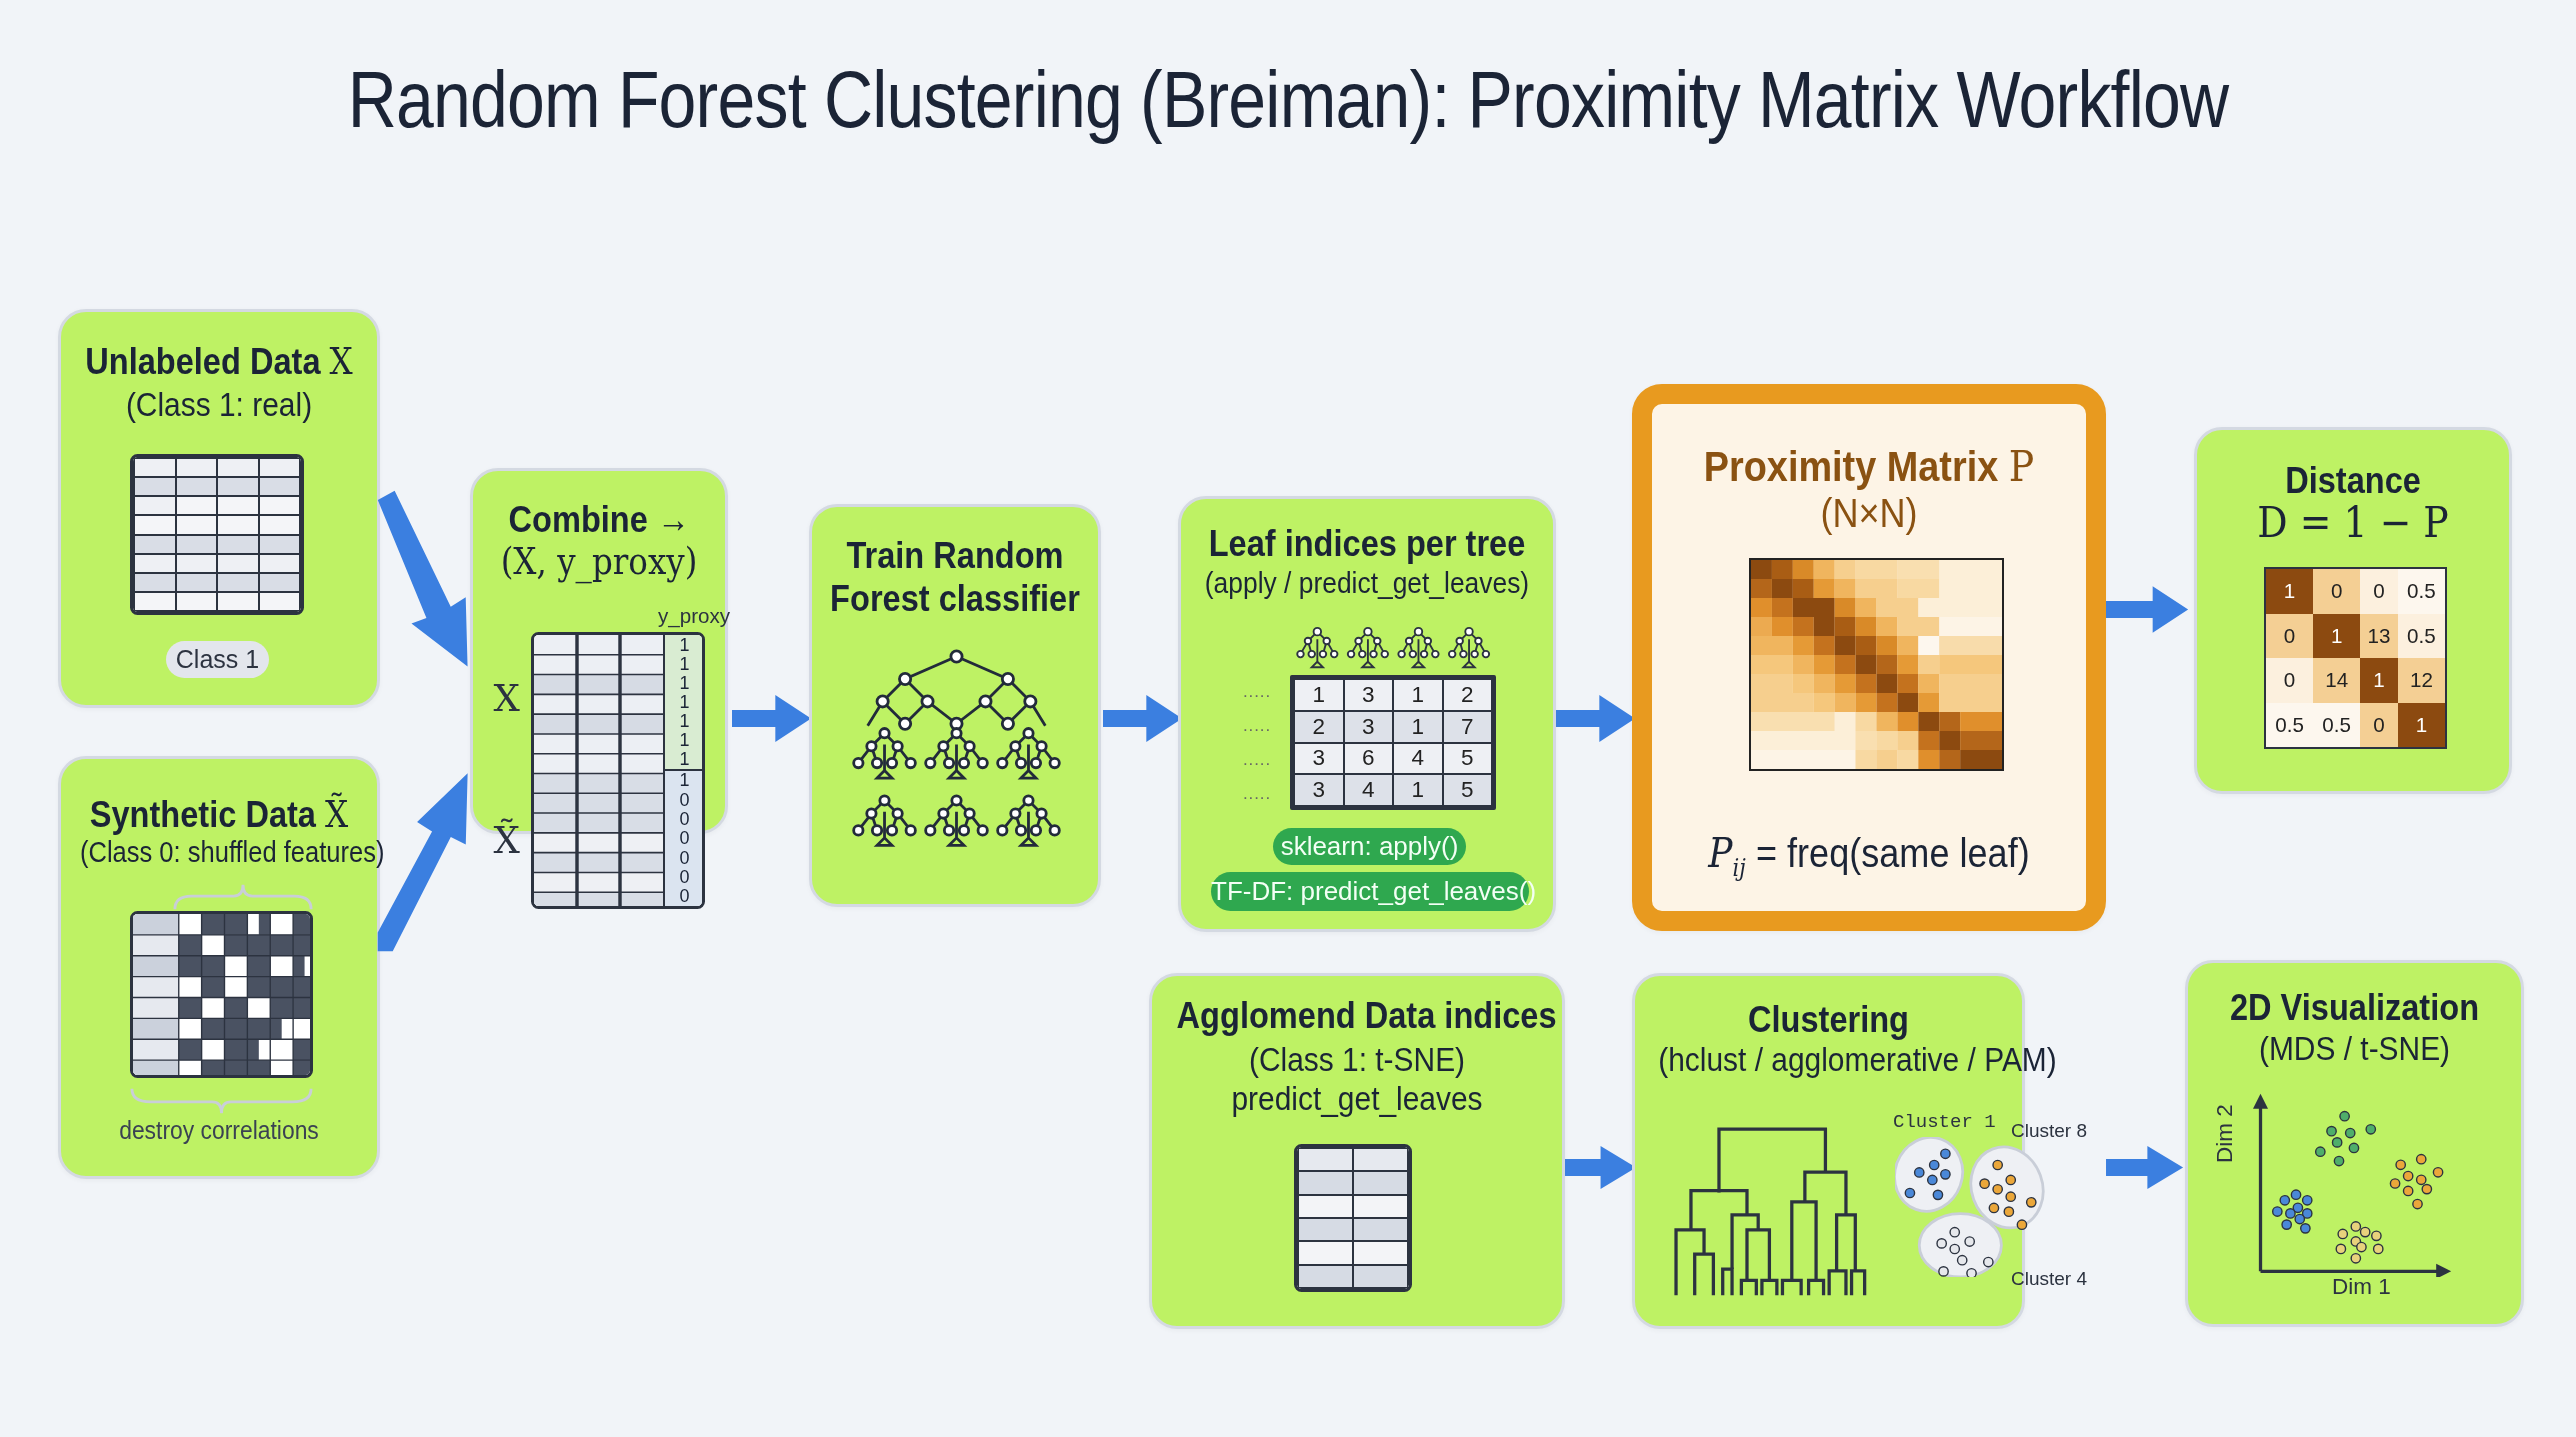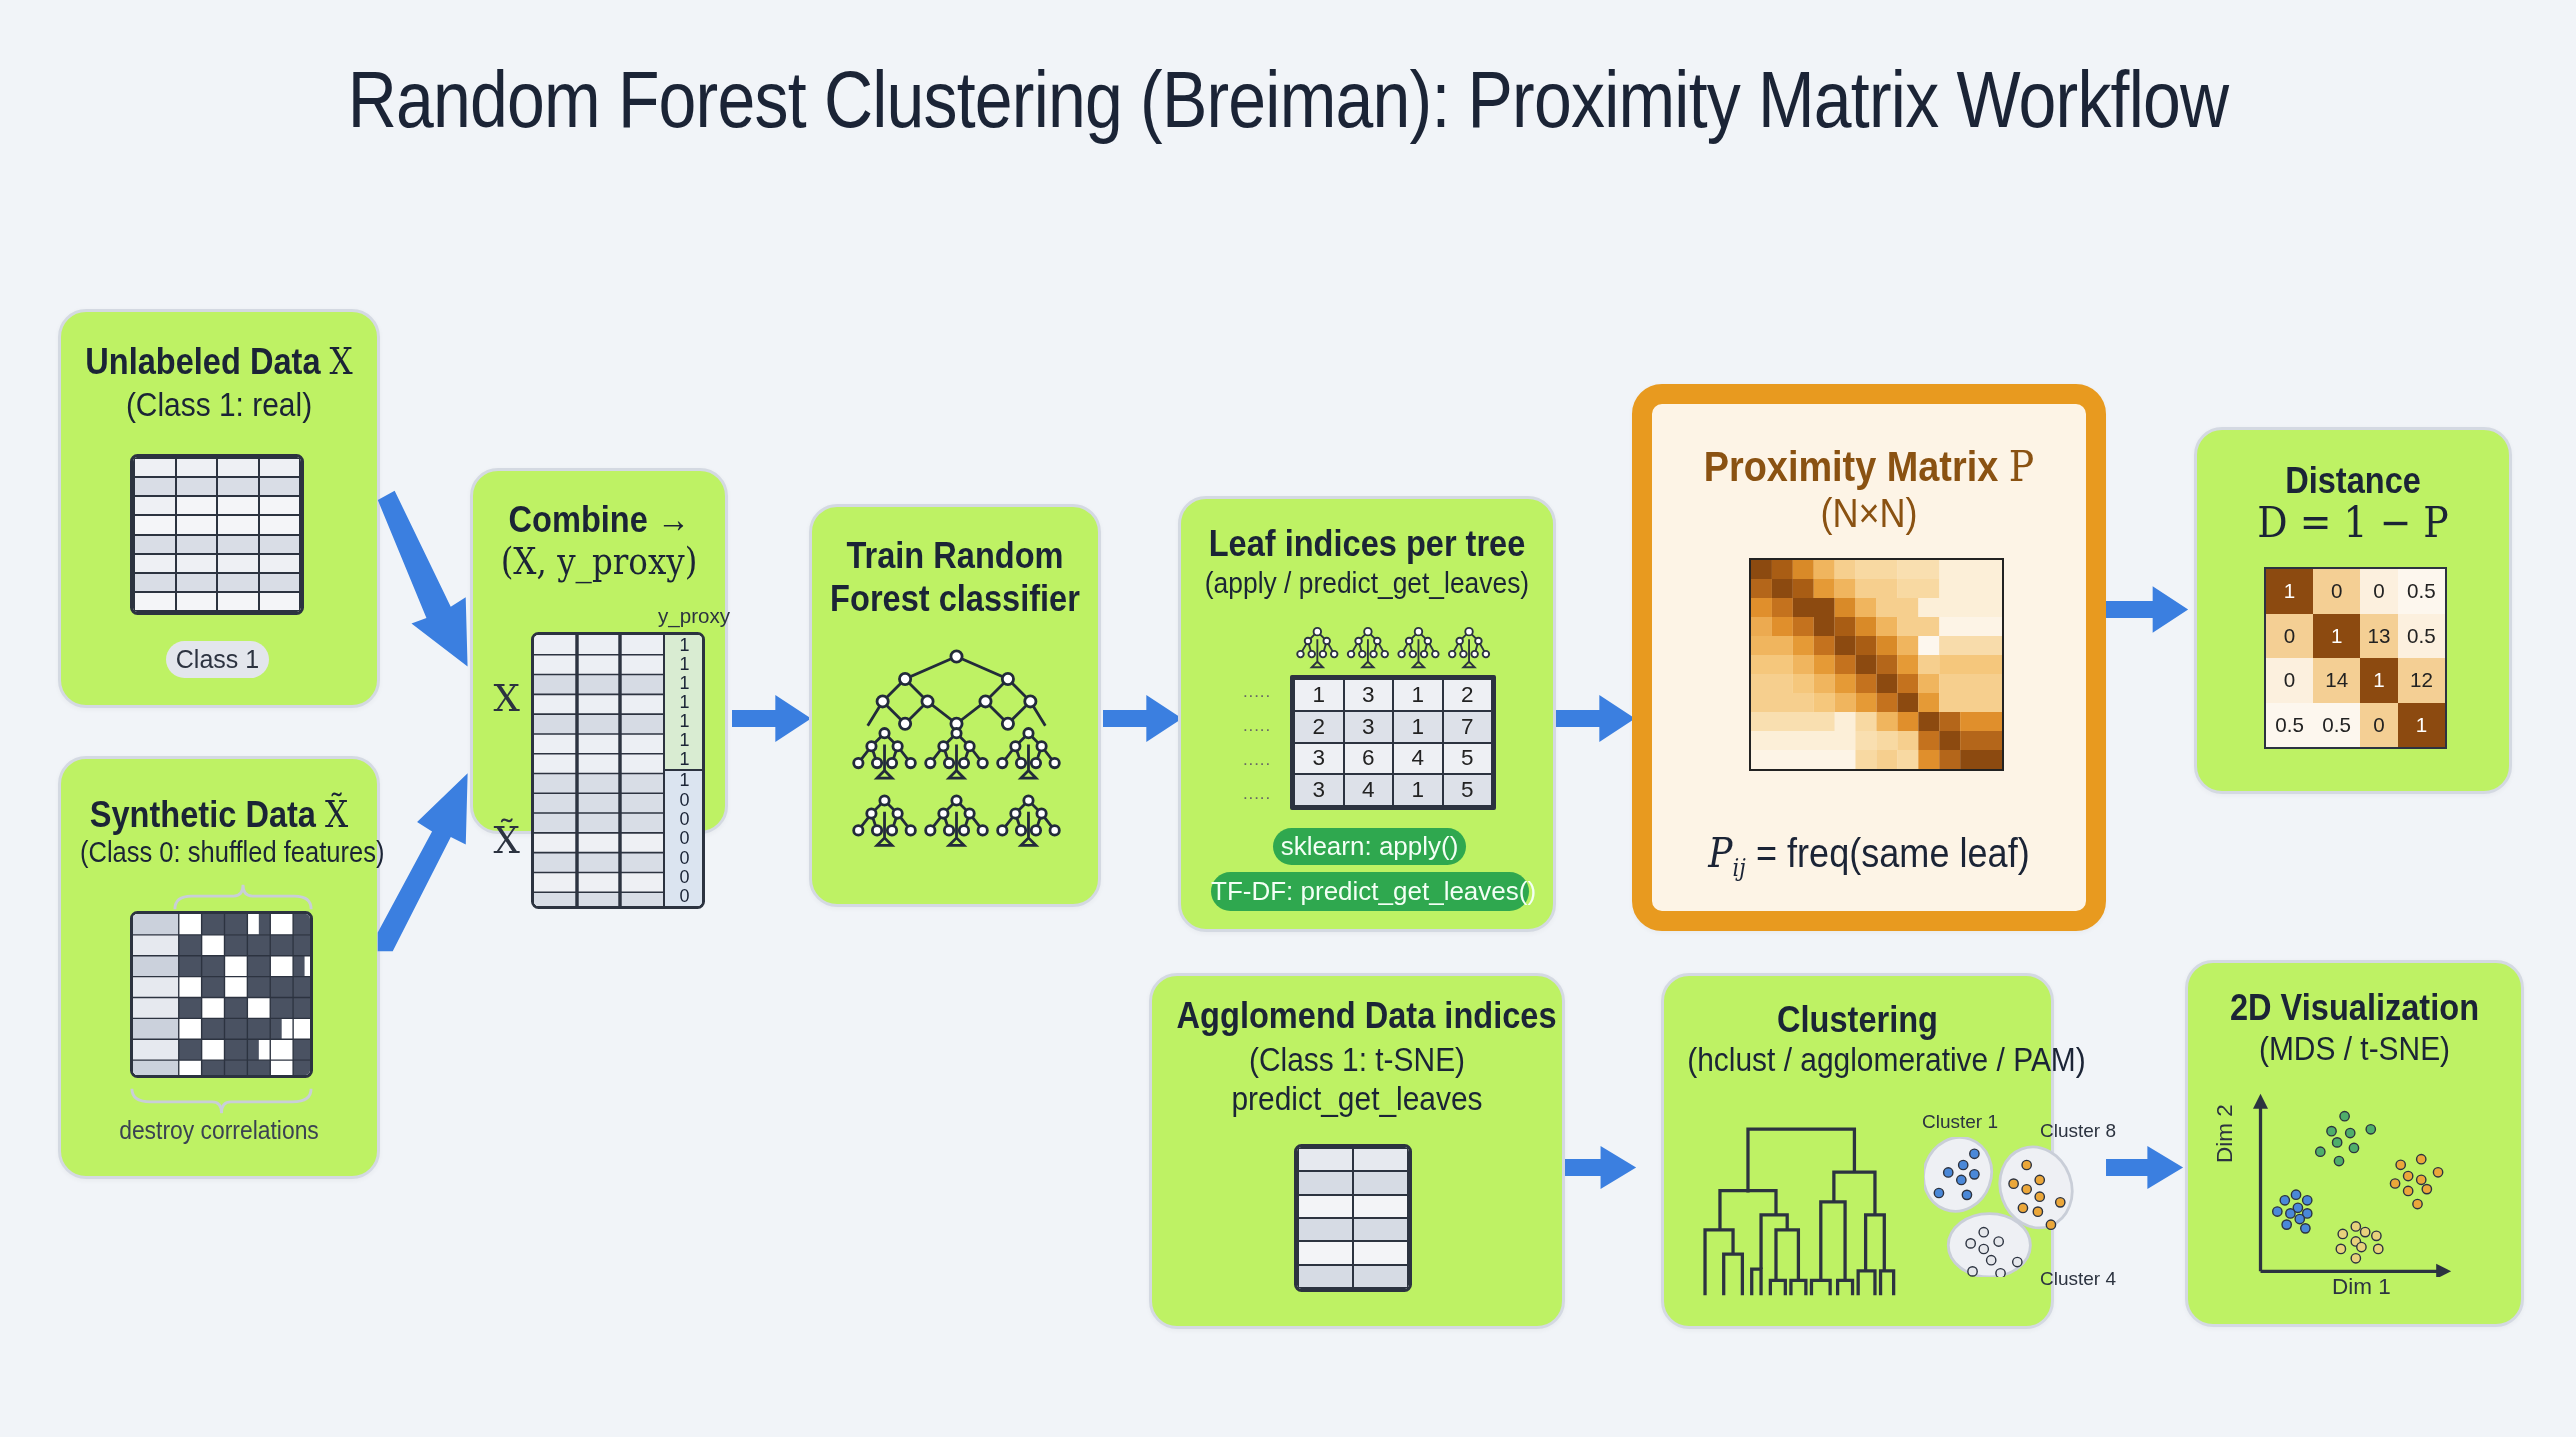--- a/index.html
+++ b/index.html
@@ -621,21 +621,21 @@
           </tr>
     </tbody>
       </table>
   </div>
 </div>
 
 <svg class="arrow" style="left:1565px;top:1144px;" width="73" height="47" viewBox="0 0 78 50">
   <polygon points="0,16 38,16 38,2 76,25 38,48 38,34 0,34" fill="#3b7fe0"></polygon>
 </svg>
 
-<div class="card" style="left:1632px;top:973px;width:393px;height:356px;margin-left:29px;">
+<div class="card" style="left:1632px;top:973px;width:393px;height:356px;">
   <div class="h" style="top:22.5px;">Clustering</div>
   <div class="s" style="top:64px;">(hclust / agglomerative / PAM)</div>
   <svg style="position:absolute;left:37px;top:140px;" width="206" height="183" viewBox="0 0 220 196">
     <g fill="none" stroke="#2c3340" stroke-width="3.5">
       <path d="M50 82 L50 14 L164 14 L164 60"></path>
       <path d="M20 122 L20 80 L80 80 L80 106"></path>
       <path d="M142 92 L142 60 L186 60 L186 106"></path>
       <path d="M4 192 L4 122 L34 122 L34 148"></path>
       <path d="M24 192 L24 148 L44 148 L44 192"></path>
       <path d="M64 164 L64 106 L92 106 L92 122"></path>
@@ -644,21 +644,21 @@
       <path d="M74 192 L74 176 L90 176 L90 192"></path>
       <path d="M96 192 L96 176 L112 176 L112 192"></path>
       <path d="M128 176 L128 92 L154 92 L154 176"></path>
       <path d="M118 192 L118 176 L138 176 L138 192"></path>
       <path d="M146 192 L146 176 L162 176 L162 192"></path>
       <path d="M176 166 L176 106 L196 106 L196 166"></path>
       <path d="M168 192 L168 166 L186 166 L186 192"></path>
       <path d="M192 192 L192 166 L206 166 L206 192"></path>
     </g>
   </svg>
-  <div class="tiny" style="left:258px;top:135px;font-size:19px;">Cluster 1</div>
+  <div class="tiny" style="left:258px;top:135px;font-size:19px;font-family:Liberation Mono, monospace;">Cluster 1</div>
   <div class="tiny" style="left:376px;top:144px;font-size:19px;">Cluster 8</div>
   <div class="tiny" style="left:376px;top:292px;font-size:19px;">Cluster 4</div>
   <svg style="position:absolute;left:260px;top:161px;" width="168" height="140" viewBox="0 0 180 150">
     <ellipse cx="36" cy="40" rx="36" ry="40" transform="rotate(20 36 40)" fill="#eef0f4" stroke="#c9ced8" stroke-width="3"></ellipse>
     <ellipse cx="120" cy="54" rx="38" ry="44" transform="rotate(-20 120 54)" fill="#eef0f4" stroke="#c9ced8" stroke-width="3"></ellipse>
     <ellipse cx="70" cy="116" rx="44" ry="34" fill="#eef0f4" stroke="#c9ced8" stroke-width="3"></ellipse>
     <g fill="#4a88d8" stroke="#2c3340" stroke-width="1.5">
       <circle cx="54" cy="18" r="5"></circle>
         <circle cx="42" cy="30" r="5"></circle>
         <circle cx="26" cy="38" r="5"></circle>

